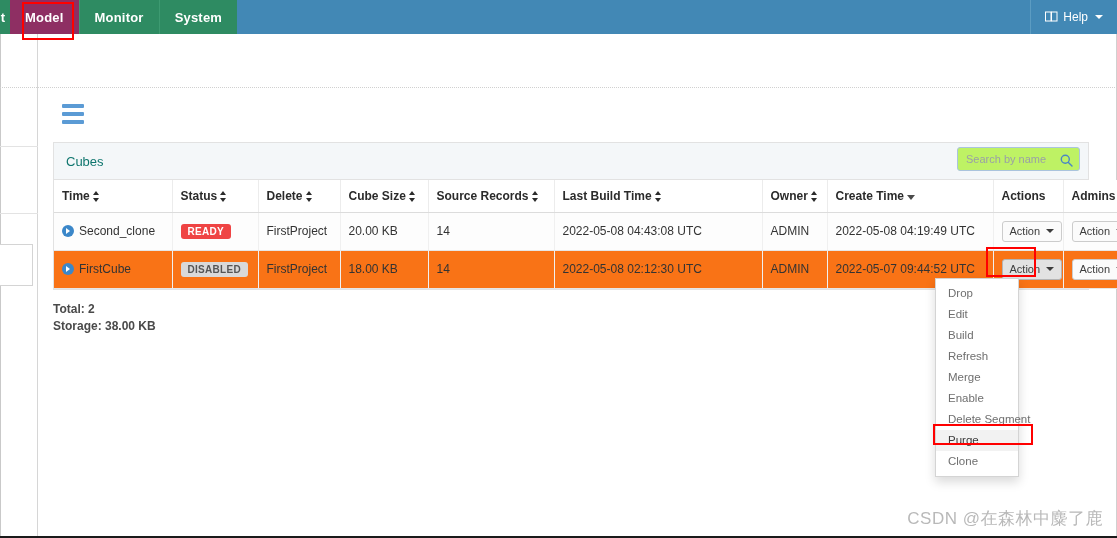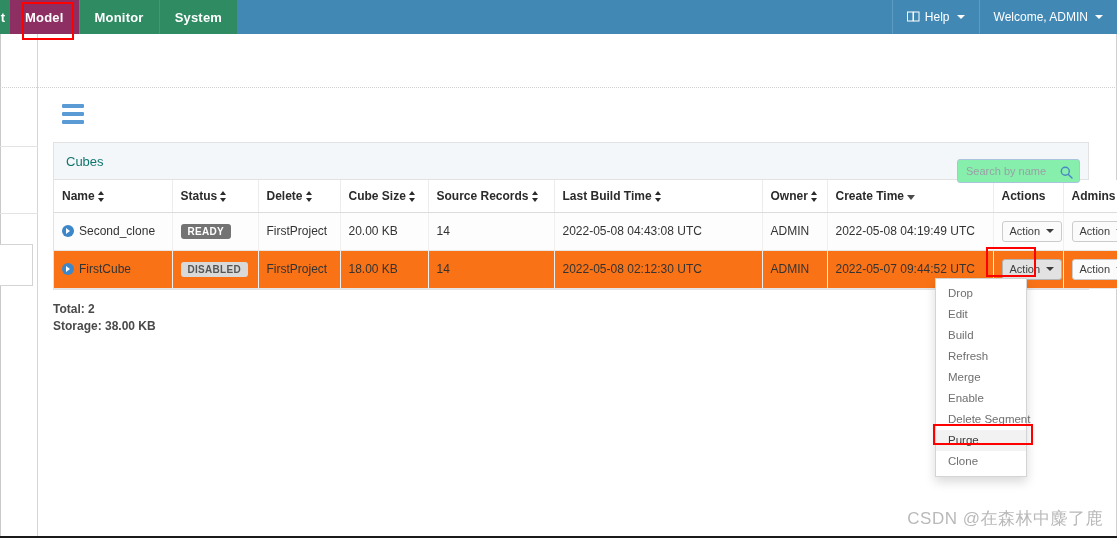--- a/index.html
+++ b/index.html
@@ -153,25 +153,25 @@
     height: 37px;
     background: #f4f7f9;
     border-bottom: 1px solid #e2e2e2;
     display: flex; align-items: center;
     padding: 0 12px;
   }
   .panel-title {
     font-size: 13px; color: #0f766e;
   }
   .search-wrap {
-    position: absolute; right: 8px; top: 16px;
+    position: absolute; right: 8px; top: 4px;
     width: 123px; height: 24px;
     border: 1px solid #aac4dd;
     border-radius: 3px;
-    background: #86efac;
+    background: #bef264;
     display: flex; align-items: center;
     padding: 0 6px;
   }
   .search-wrap input {
     flex: 1 1 auto;
     border: none; outline: none;
     font-family: "Liberation Sans", sans-serif;
     font-size: 11px;
     color: #555;
     background: transparent;
@@ -253,21 +253,21 @@
 
   .badge {
     display: inline-block;
     padding: 2px 7px;
     border-radius: 3px;
     font-size: 10px;
     font-weight: bold;
     letter-spacing: .3px;
     color: #ffffff;
   }
-  .badge.ready { background: #737373; }
+  .badge.ready { background: #ef4444; }
   .badge.disabled { background: #d9d9d9; color: #555; }
 
   .btn-action {
     display: inline-flex; align-items: center; gap: 4px;
     background: #fbfbfb;
     border: 1px solid #cccccc;
     border-radius: 3px;
     font-size: 11px;
     color: #3c3c3c;
     padding: 3px 7px;
@@ -286,21 +286,21 @@
     width: 50px; height: 30px;
     border: 2px solid #ff0000;
     pointer-events: none;
     z-index: 40;
   }
 
   
   .dropdown {
     position: absolute;
     left: 935px; top: 278px;
-    width: 92px;
+    width: 84px;
     background: #ffffff;
     border: 1px solid #d4d4d4;
     box-shadow: 0 5px 10px rgba(0,0,0,.15);
     padding: 4px 0;
     z-index: 30;
   }
   .dropdown .item {
     display: block;
     padding: 3px 12px;
     font-size: 11.5px;
@@ -373,24 +373,20 @@
         <span class="help-icon">
           <svg width="13" height="12" viewBox="0 0 13 12" aria-hidden="true">
             <rect x="0.5" y="1" width="5.5" height="9" fill="none" stroke="#ffffff" stroke-width="1"></rect>
             <rect x="6.5" y="1" width="5.5" height="9" fill="none" stroke="#ffffff" stroke-width="1"></rect>
             <line x1="6.5" y1="1" x2="6.5" y2="10" stroke="#ffffff" stroke-width="1"></line>
           </svg>
         </span>
         <span>Help</span>
         <span class="caret-down"></span>
       </div>
-      <div class="nav-right-item">
-        <span>Welcome, ADMIN</span>
-        <span class="caret-down"></span>
-      </div>
     </div>
   </div>
   <div class="hl-model"></div>
 
   <div class="hamburger">
     <span></span>
     <span></span>
     <span></span>
   </div>
 
@@ -417,21 +413,21 @@
           <col style="width:126px">
           <col style="width:208px">
         <col style="width:65px">
           <col style="width:166px">
           <col style="width:70px">
         <col style="width:70px">
       </colgroup>
       <thead>
         <tr>
           <th>
-            <span>Name</span><span class="sort-ic"><i class="up"></i><i class="dn"></i></span>
+            <span>Time</span><span class="sort-ic"><i class="up"></i><i class="dn"></i></span>
           </th>
           <th>
             <span>Status</span><span class="sort-ic"><i class="up"></i><i class="dn"></i></span>
           </th>
           <th>
             <span>Delete</span><span class="sort-ic"><i class="up"></i><i class="dn"></i></span>
           </th>
           <th>
             <span>Cube Size</span><span class="sort-ic"><i class="up"></i><i class="dn"></i></span>
           </th>

